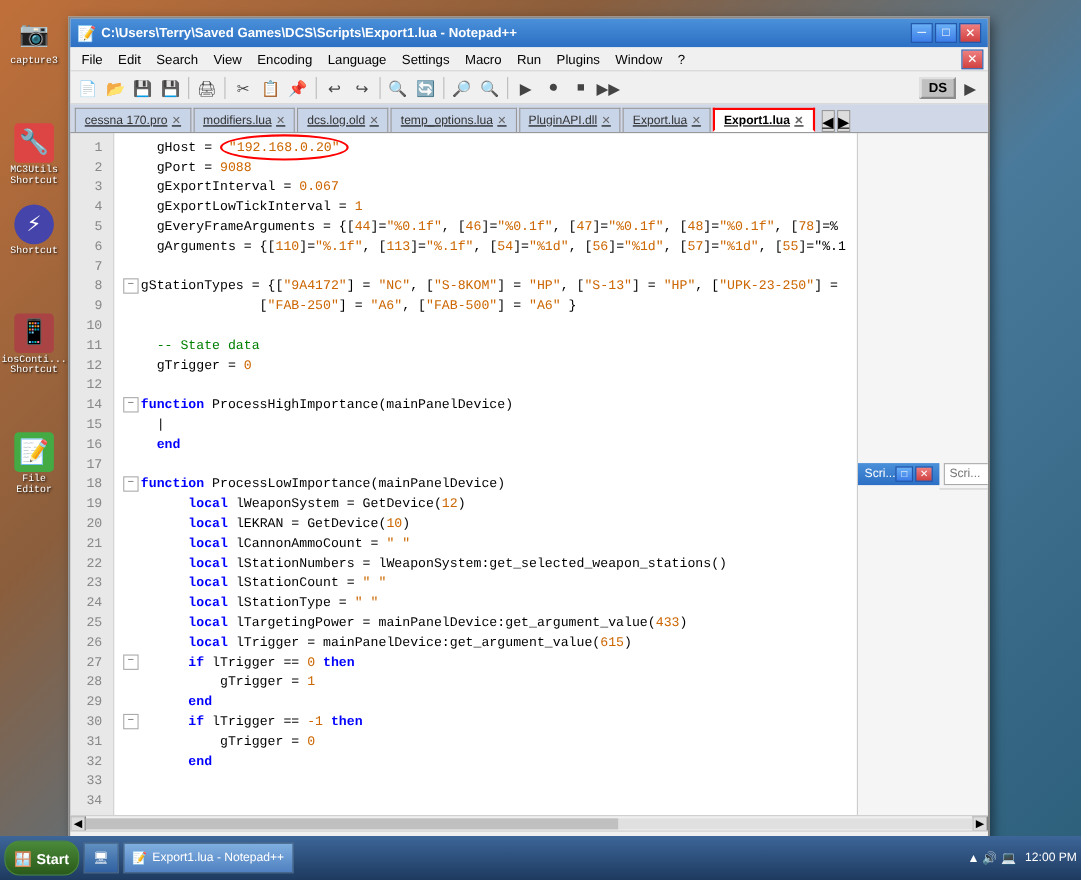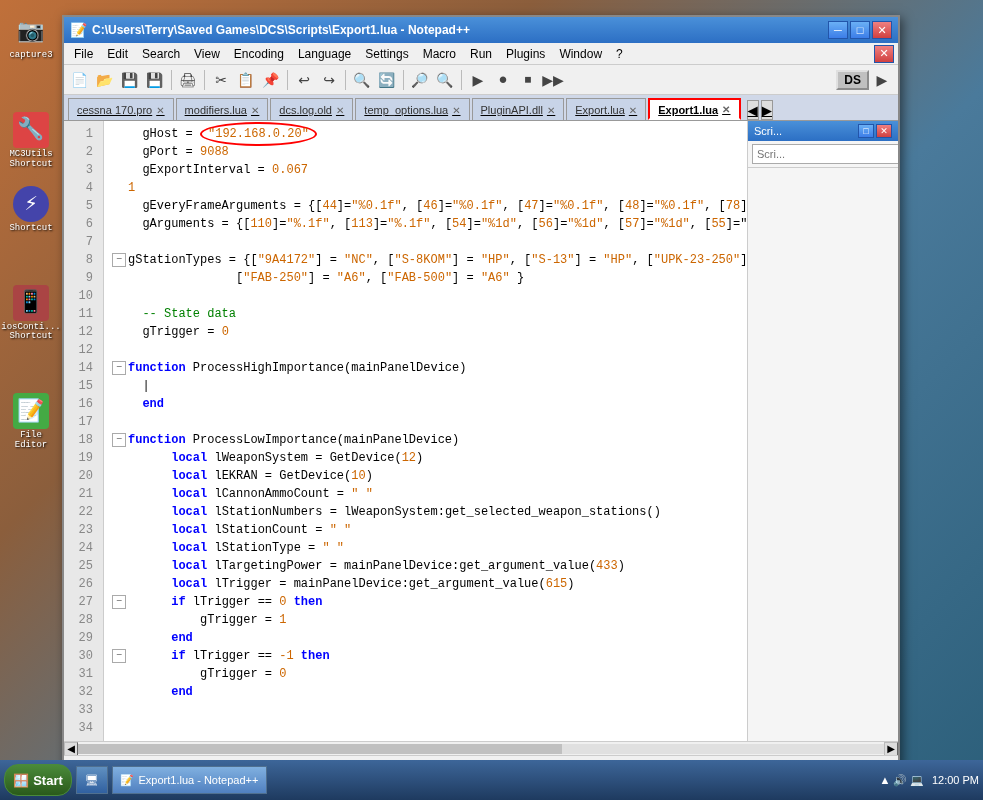--- a/index.html
+++ b/index.html
@@ -311,26 +311,27 @@
     .func { color: #000000; }                         
     .plain { color: #000000; }
 
     
     .code-area::-webkit-scrollbar { width: 14px; }
     .code-area::-webkit-scrollbar-track { background: #f0f0f0; }
     .code-area::-webkit-scrollbar-thumb { background: #c0c0c0; border: 1px solid #aaa; }
 
     
     .right-panel {
-      width: 151px;
+      width: 119px;
       background: #f5f5f5;
       border-left: 1px solid #ccc;
       display: flex;
-      flex-direction: column;
+      flex-direction: row;
       flex-shrink: 0;
+      align-items: center;
     }
 
     .right-panel-title {
       background: linear-gradient(180deg, #4a90d9 0%, #2c6fc4 100%);
       color: white;
       font-size: 11px;
       font-family: 'Segoe UI', Arial, sans-serif;
       padding: 3px 6px;
       display: flex;
       align-items: center;
@@ -626,21 +627,21 @@
         <span class="plain">  gPort = </span><span class="num">9088</span>
       </div>
 
       <div class="code-line">
         <span class="fold-spacer"></span>
         <span class="plain">  gExportInterval = </span><span class="num">0.067</span>
       </div>
 
       <div class="code-line">
         <span class="fold-spacer"></span>
-        <span class="num">1</span>
+        <span class="plain">  gExportLowTickInterval = </span><span class="num">1</span>
       </div>
 
       <div class="code-line">
         <span class="fold-spacer"></span>
         <span class="plain">  gEveryFrameArguments = {[</span><span class="num">44</span><span class="plain">]=</span><span class="str">"%0.1f"</span><span class="plain">, [</span><span class="num">46</span><span class="plain">]=</span><span class="str">"%0.1f"</span><span class="plain">, [</span><span class="num">47</span><span class="plain">]=</span><span class="str">"%0.1f"</span><span class="plain">, [</span><span class="num">48</span><span class="plain">]=</span><span class="str">"%0.1f"</span><span class="plain">, [</span><span class="num">78</span><span class="plain">]=%</span>
       </div>
 
       <div class="code-line">
         <span class="fold-spacer"></span>
         <span class="plain">  gArguments = {[</span><span class="num">110</span><span class="plain">]=</span><span class="str">"%.1f"</span><span class="plain">, [</span><span class="num">113</span><span class="plain">]=</span><span class="str">"%.1f"</span><span class="plain">, [</span><span class="num">54</span><span class="plain">]=</span><span class="str">"%1d"</span><span class="plain">, [</span><span class="num">56</span><span class="plain">]=</span><span class="str">"%1d"</span><span class="plain">, [</span><span class="num">57</span><span class="plain">]=</span><span class="str">"%1d"</span><span class="plain">, [</span><span class="num">55</span><span class="plain">]="%.1</span>

